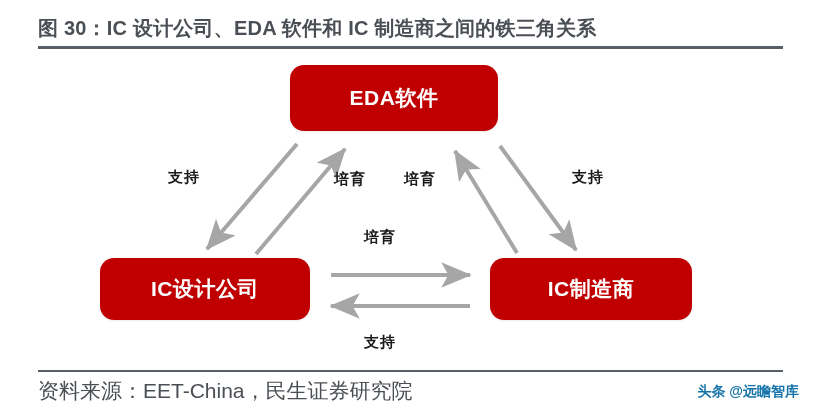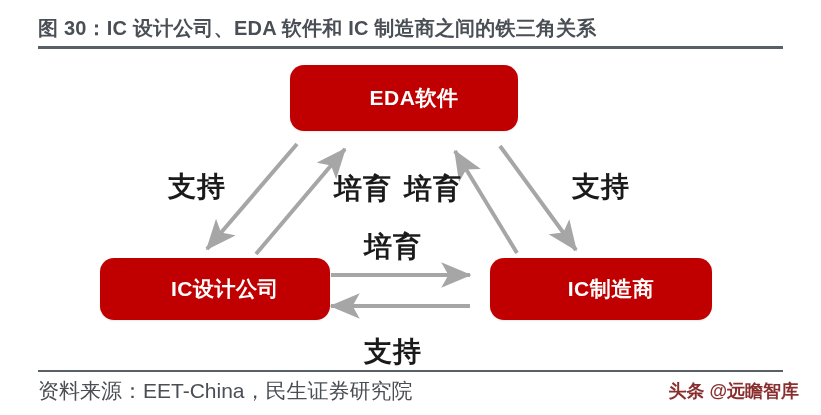--- a/index.html
+++ b/index.html
@@ -47,21 +47,20 @@
     background: #c00000;
     border-radius: 14px;
     color: #ffffff;
     font-weight: bold;
     font-size: 21px;
     display: flex;
     align-items: center;
     justify-content: center;
     letter-spacing: 0.5px;
     box-shadow: 0 1px 2px rgba(0,0,0,0.08);
-    padding-left: 20px;
   }
   #node-eda {
     left: 290px;
     top: 65px;
     width: 208px;
     height: 66px;
   }
   #node-design {
     left: 100px;
     top: 258px;
@@ -80,21 +79,21 @@
     position: absolute;
     left: 0;
     top: 0;
     width: 821px;
     height: 415px;
   }
 
   
   .edge-label {
     position: absolute;
-    font-size: 28px;
+    font-size: 15px;
     font-weight: bold;
     color: #1a1a1a;
     white-space: nowrap;
     letter-spacing: 1px;
   }
   #label-left-support   { left: 168px; top: 168px; }
   #label-top-nurture-a  { left: 334px; top: 170px; }
   #label-top-nurture-b  { left: 404px; top: 170px; }
   #label-right-support  { left: 572px; top: 168px; }
   #label-mid-nurture    { left: 364px; top: 228px; }
@@ -115,23 +114,23 @@
     top: 378px;
     font-size: 21px;
     color: #4a4f55;
     white-space: nowrap;
     line-height: 26px;
   }
   #watermark {
     position: absolute;
     right: 22px;
     top: 378px;
-    font-size: 18px;
+    font-size: 14px;
     font-weight: bold;
-    color: #7f1d1d;
+    color: #0369a1;
     white-space: nowrap;
     line-height: 26px;
     opacity: 0.92;
   }
 </style>
 </head>
 <body>
 
 <div id="page">
 

